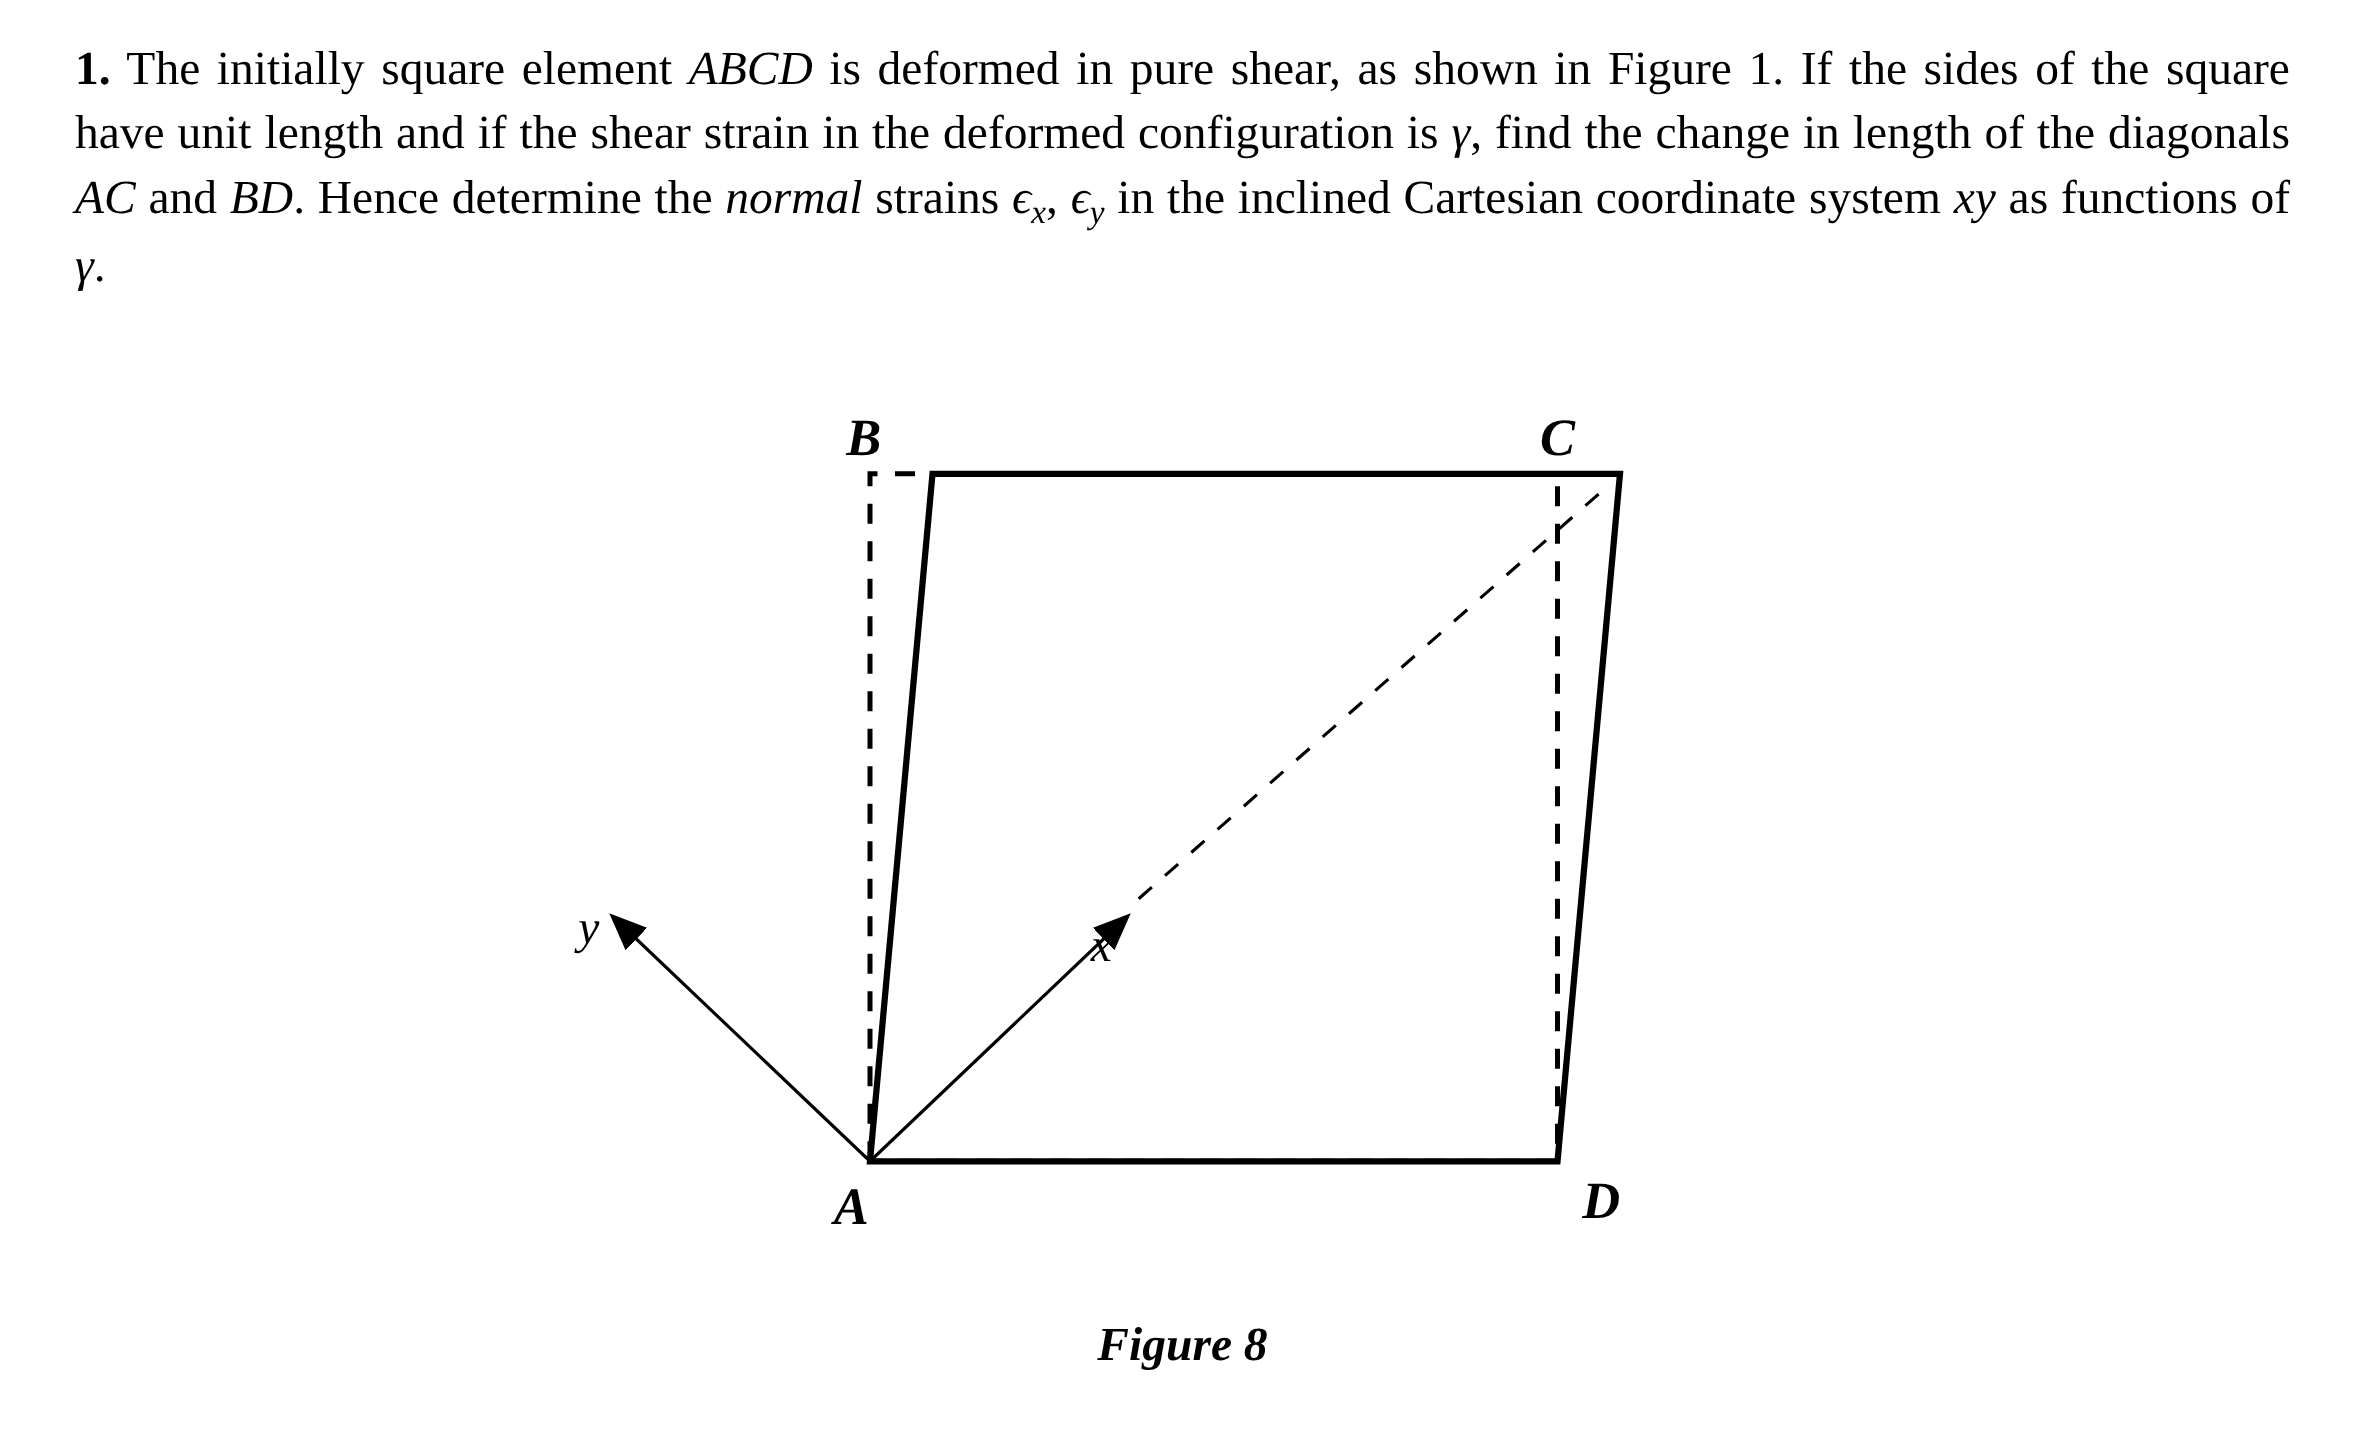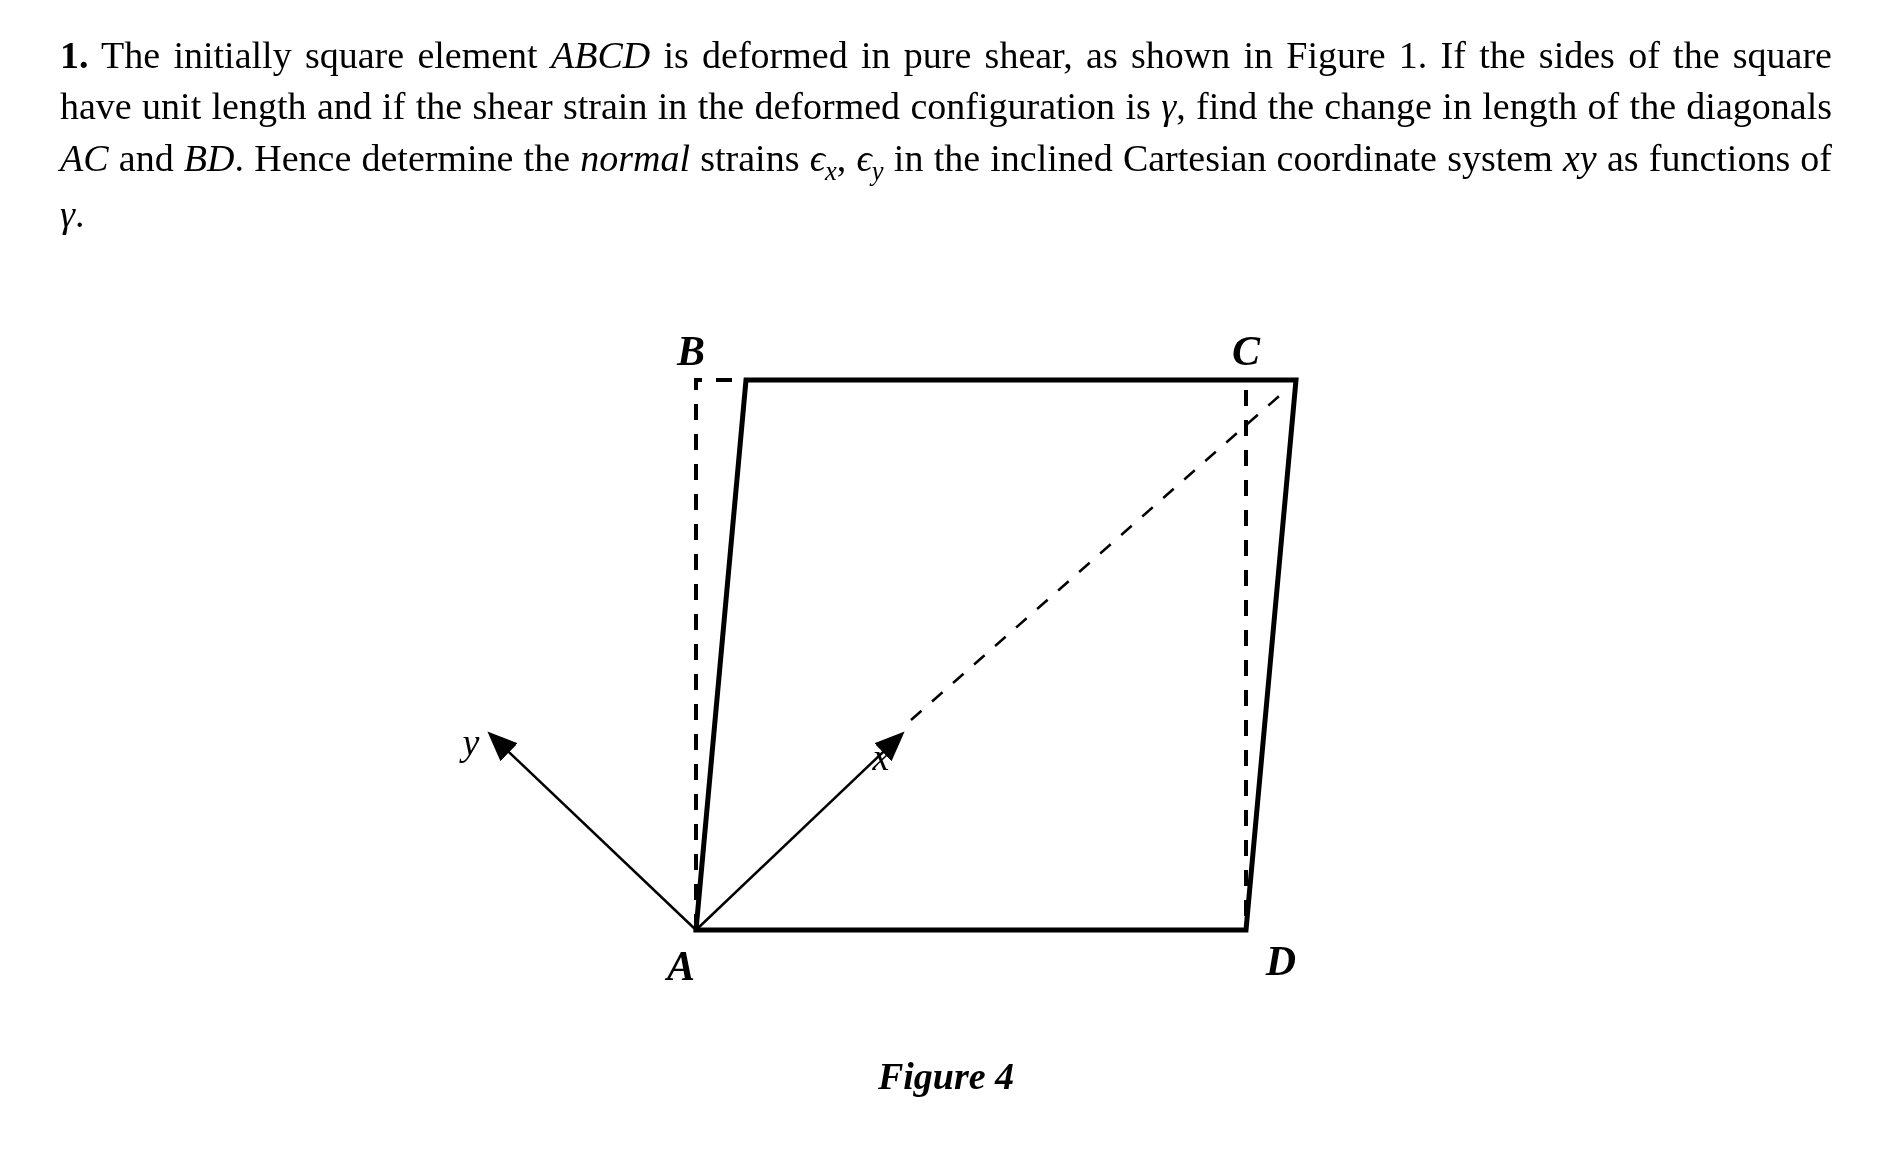--- a/index.html
+++ b/index.html
@@ -79,16 +79,16 @@
 
       <text x="345" y="85" font-size="42" font-style="italic" font-weight="bold" text-anchor="middle">B</text>
       <text x="900" y="85" font-size="42" font-style="italic" font-weight="bold" text-anchor="middle">C</text>
       <text x="335" y="700" font-size="42" font-style="italic" font-weight="bold" text-anchor="middle">A</text>
       <text x="935" y="695" font-size="42" font-style="italic" font-weight="bold" text-anchor="middle">D</text>
 
       <text x="125" y="475" font-size="38" font-style="italic" text-anchor="middle">y</text>
       <text x="535" y="490" font-size="38" font-style="italic" text-anchor="middle">x</text>
     </svg>
 
-    <div class="figure-caption">Figure 4</div>
+    <div class="figure-caption">Figure 8</div>
   </div>
 
 </div>
 
 </body></html>

